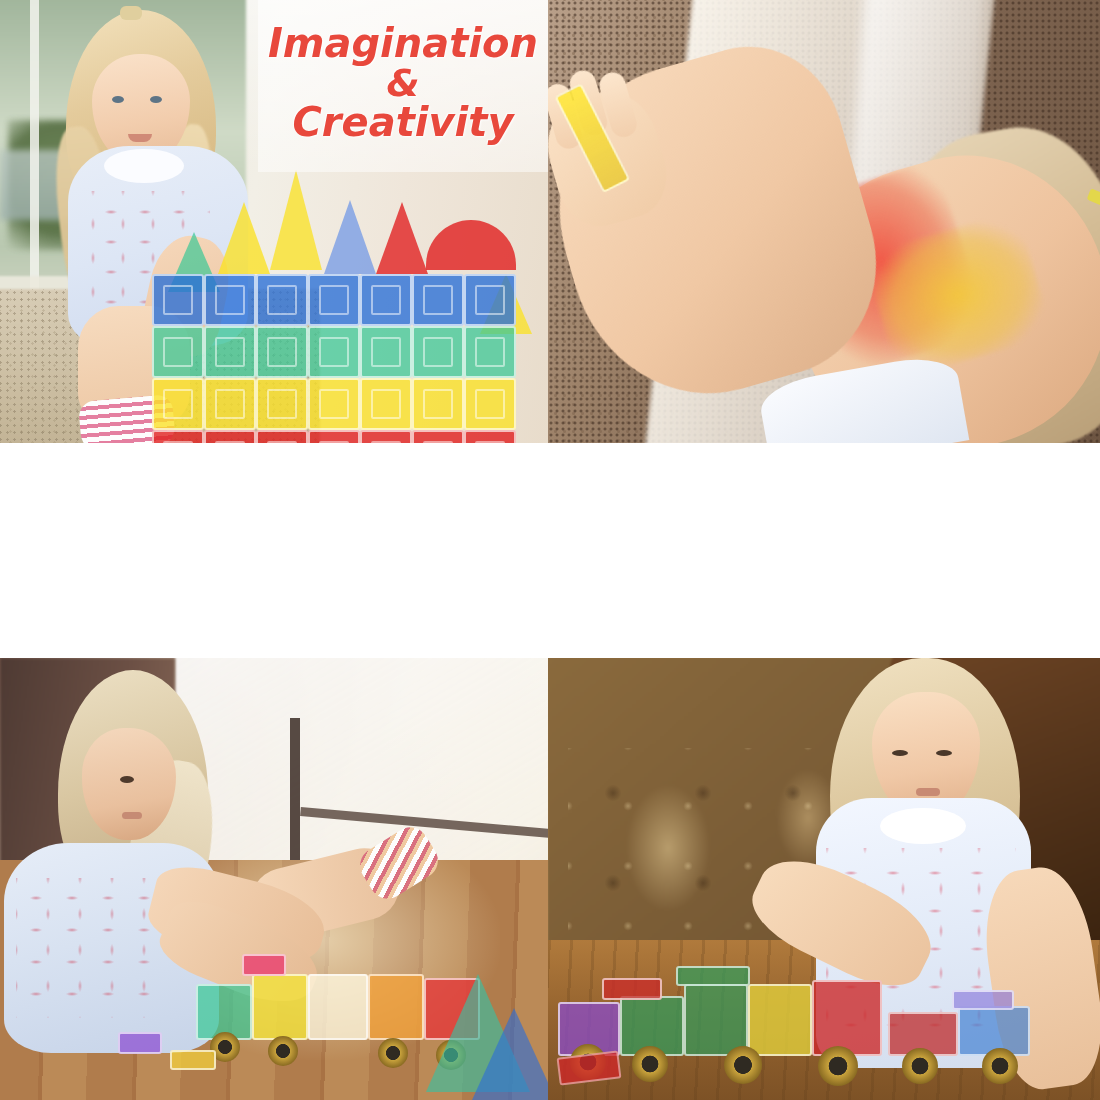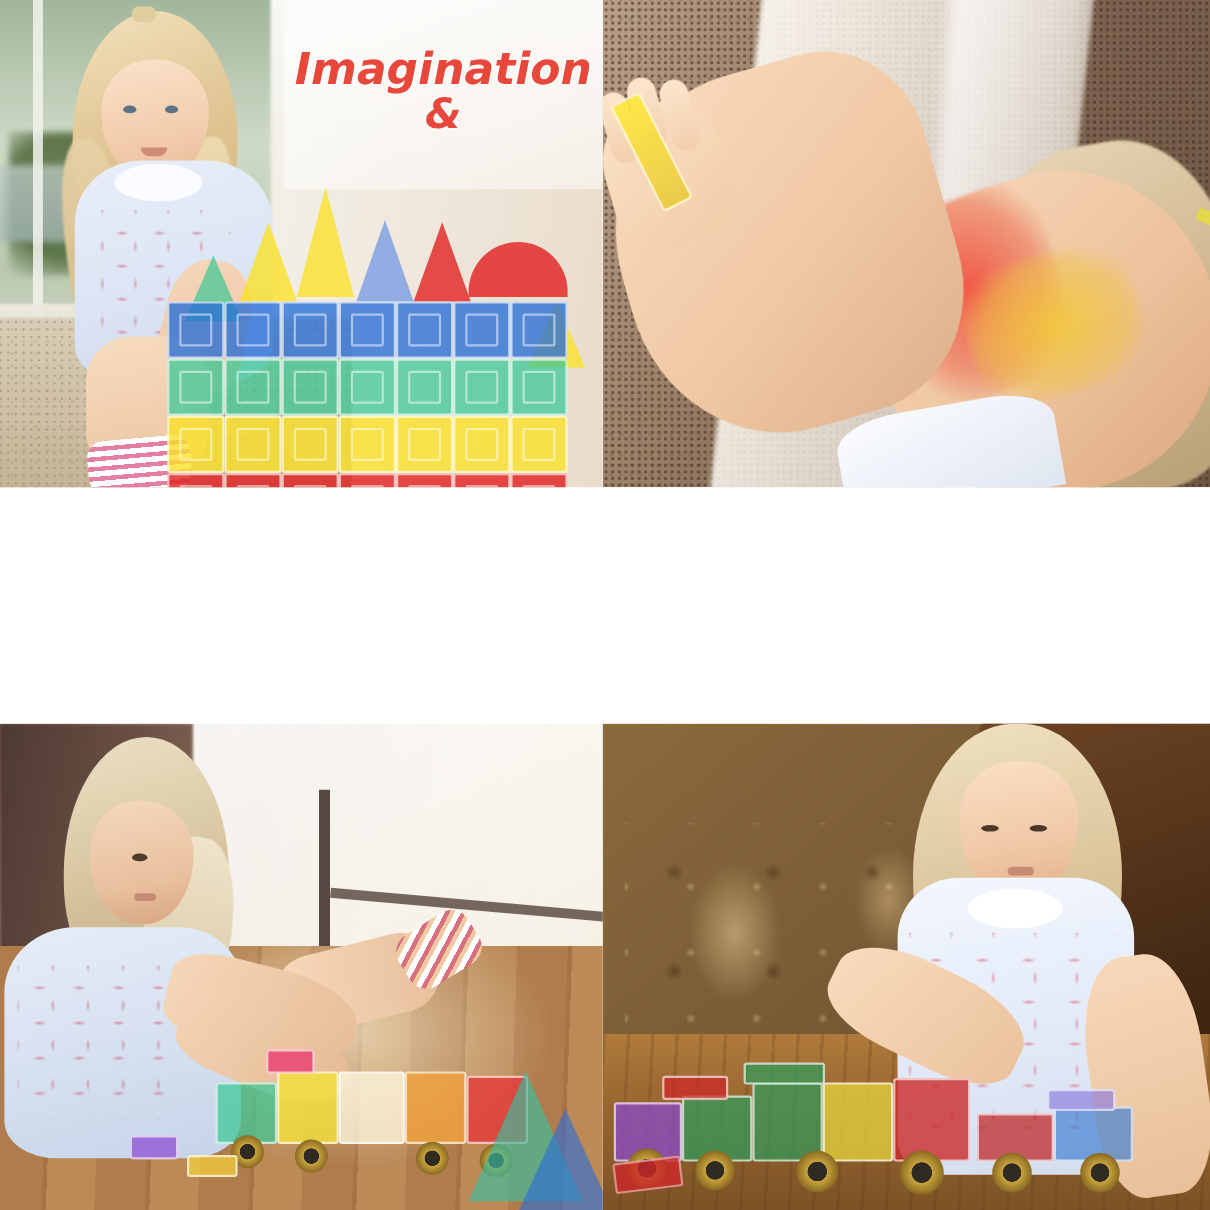--- a/index.html
+++ b/index.html
@@ -517,20 +517,21 @@
         <div class="tile sq t-red inner" style="left:180px; top:250px;"></div>
         <div class="tile sq t-red inner" style="left:232px; top:250px;"></div>
         <div class="tile sq t-red inner" style="left:284px; top:250px;"></div>
         <div class="tile sq t-red inner" style="left:336px; top:250px;"></div>
       </div>
     </div>
 
     <div class="caption" id="caption-tl">
       <span class="line">Imagination</span>
       <span class="line amp">&amp;</span>
+      <span class="line">Creativity</span>
     </div>
   </div>
 
   <div class="quad" id="quad-tr">
     <div class="photo">
       <div class="tr-carpet"></div>
       <div class="tr-light-wall"></div>
       <div class="tr-light-beam"></div>
       <div class="tr-hair-big"></div>
       <div class="tr-girlhead"></div>

